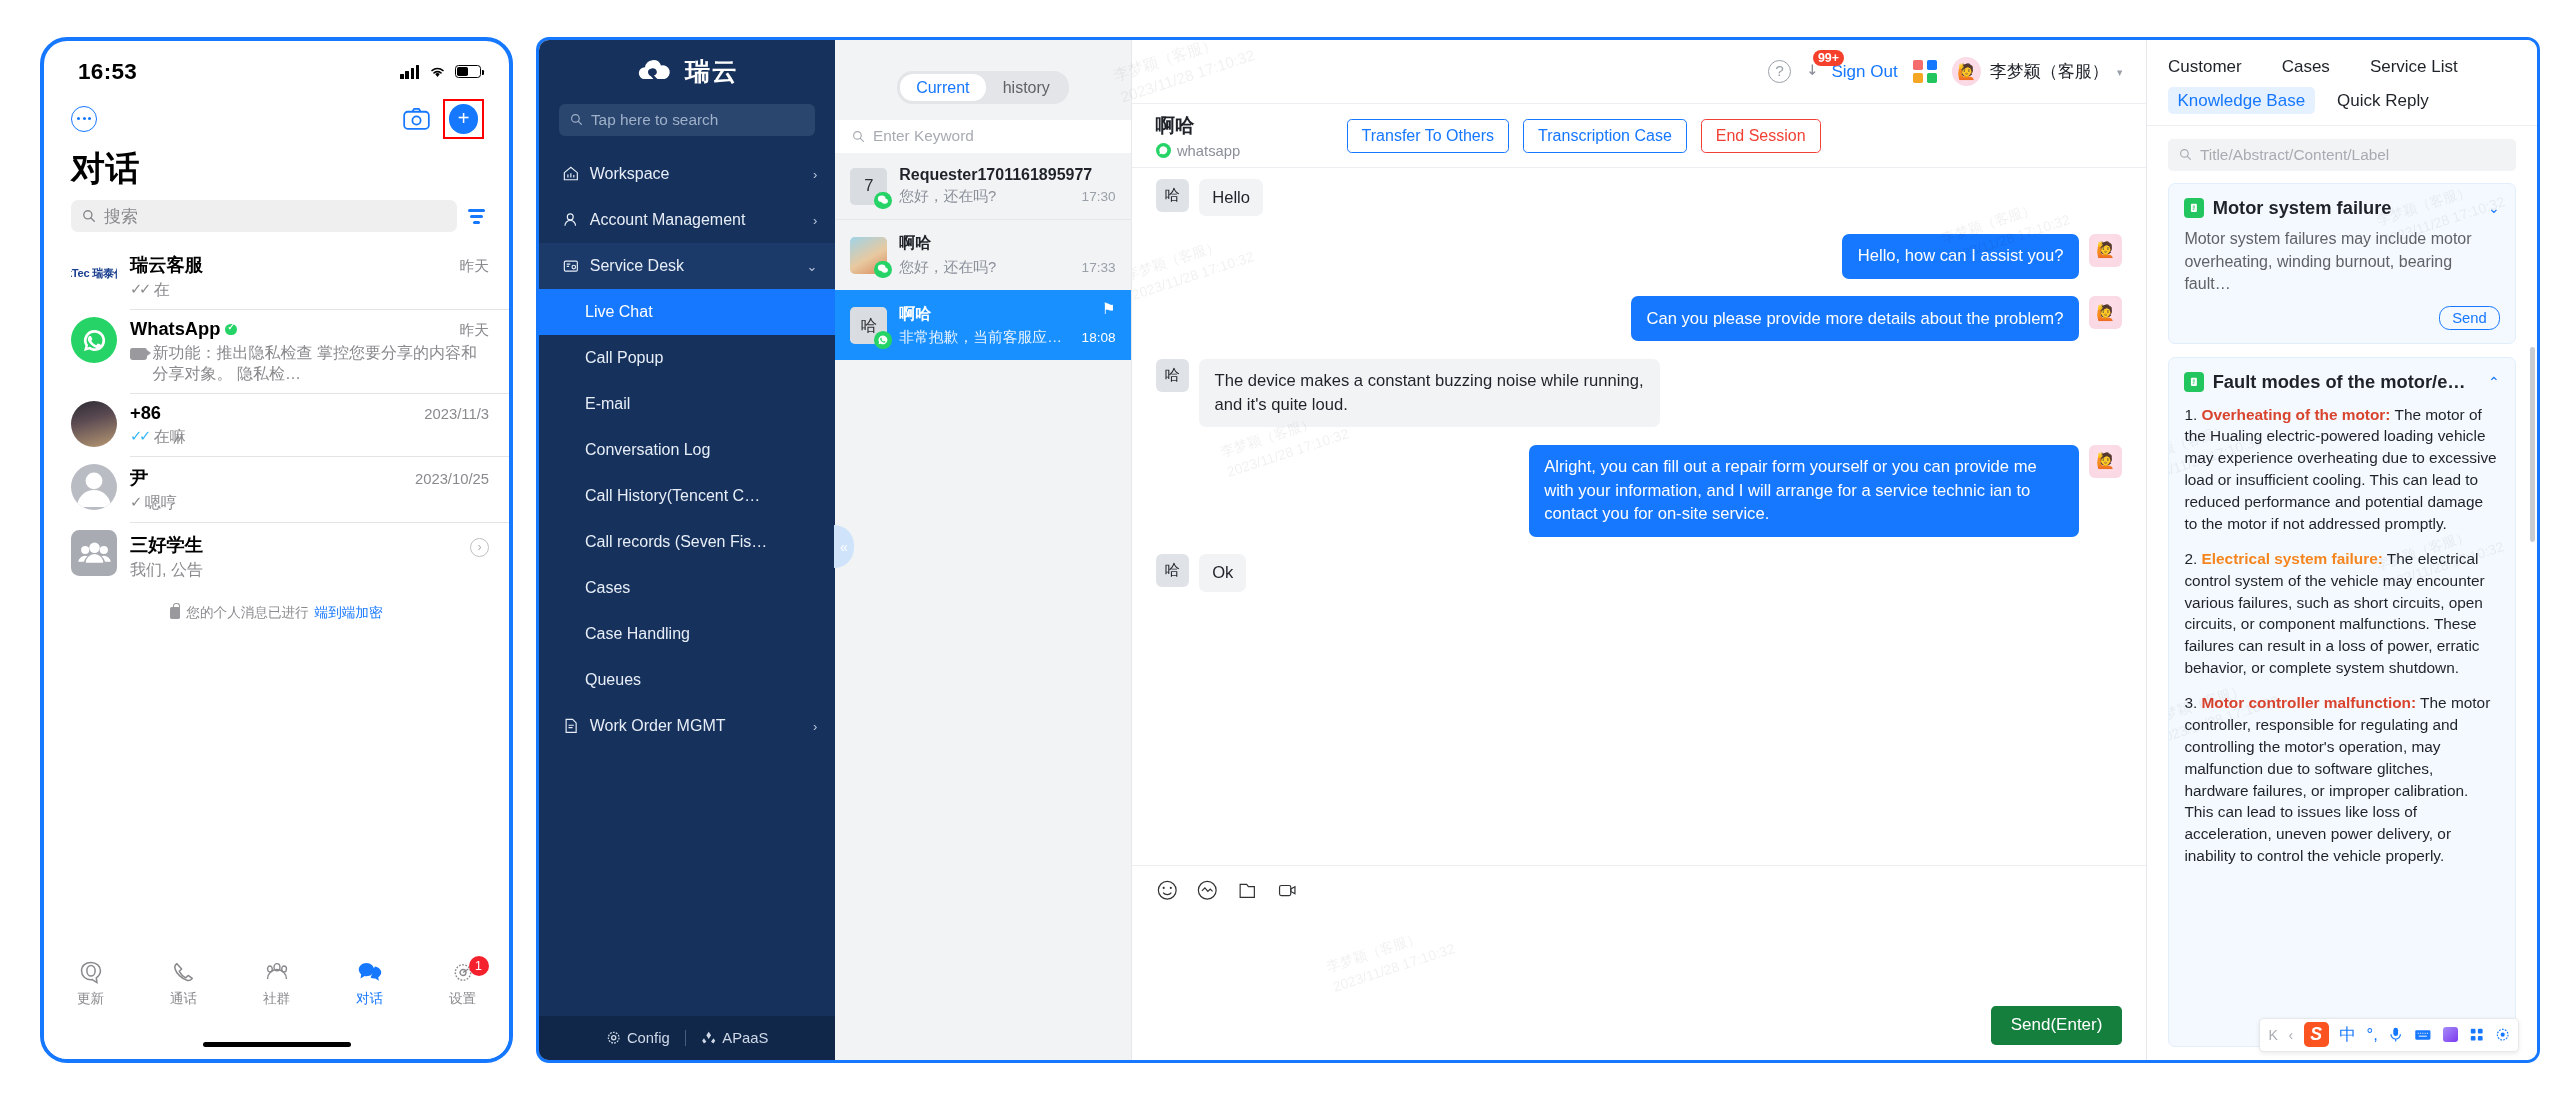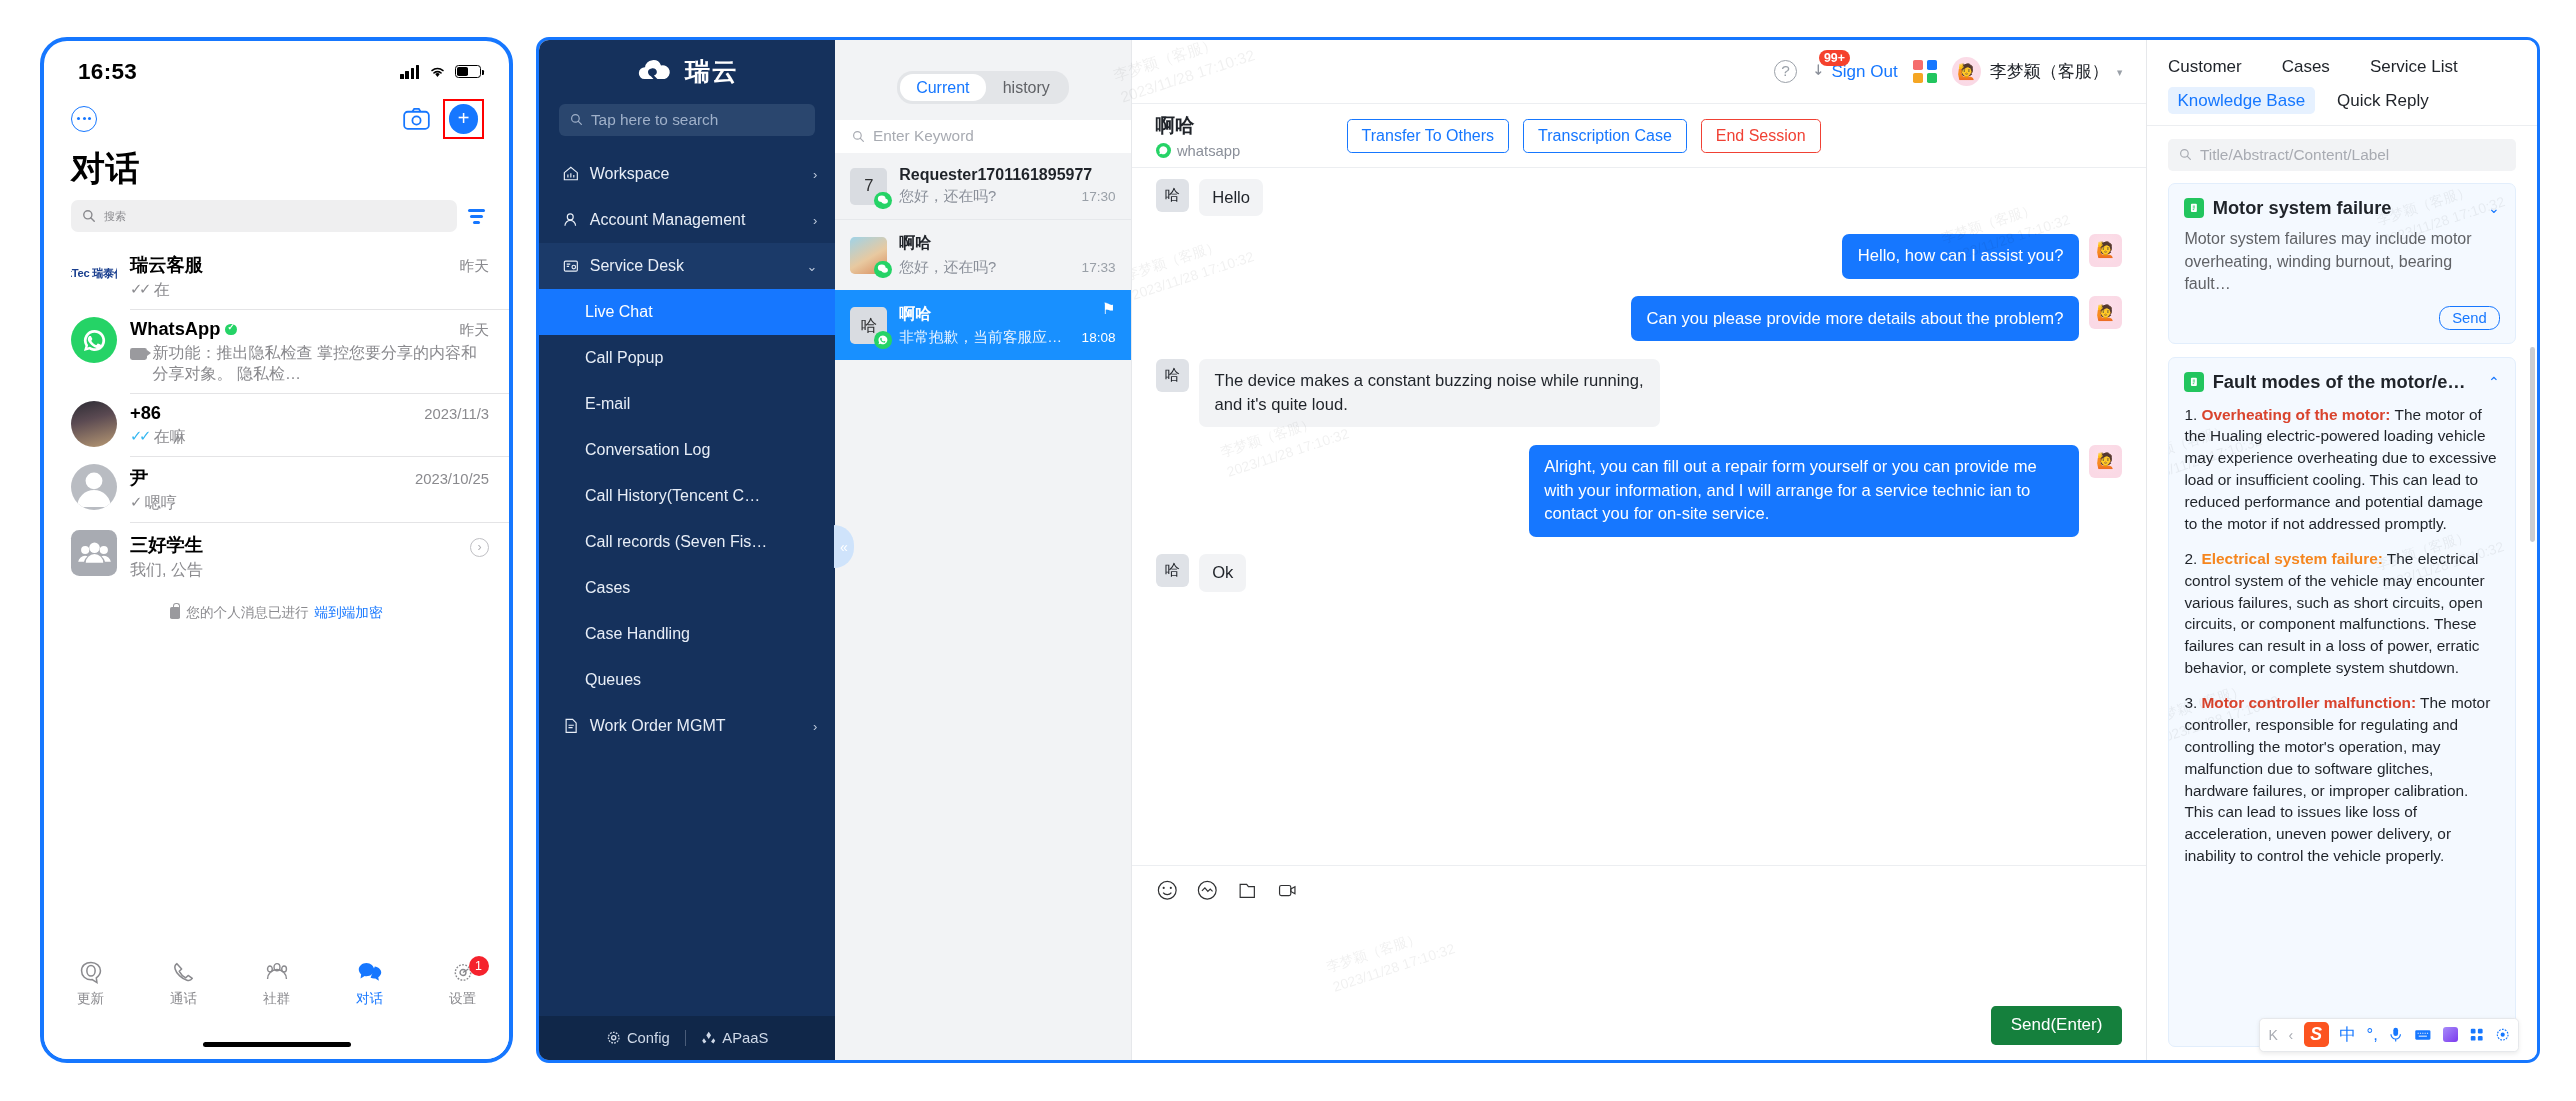--- a/index.html
+++ b/index.html
@@ -40,21 +40,21 @@
   .meta-ball span { width:3px; height:3px; background:#1677ff; border-radius:50%; }
   .ph-right-actions { display:flex; align-items:center; gap: 13px; }
   .cam-ic { width: 27px; height: 23.6px; }
   .plus-wrap { width: 41px; height: 40px; border: 2.4px solid #ff0000; display:flex; align-items:center; justify-content:center; }
   .plus-btn { width: 29.6px; height: 29.6px; border-radius: 50%; background:#1677ff; color:#fff; font-size:20px; line-height:28px; text-align:center; font-weight:300;}
 
   .ph-title { font-size: 34px; font-weight: 700; color:#000; padding: 7px 0 8.3px 27px; letter-spacing: 0.6px;}
   .ph-searchrow { display:flex; align-items:center; gap:10.6px; padding: 0 23.6px 0 27px; }
   .ph-search { flex:1; height: 32px; background:#efeff0; border-radius: 7px; display:flex; align-items:center; gap:8.3px; padding: 0 10.6px; }
   .ph-search .mag { width:14px; height:14px; }
-  .ph-search span { font-size: 11px; color:#8a8a8e; }
+  .ph-search span { font-size: 17px; color:#8a8a8e; }
   .filt { display:flex; flex-direction:column; align-items:center; gap:3px; }
   .filt i { display:block; height:3px; background:#1677ff; border-radius:1.8px; }
   .filt i:nth-child(1){width:17.7px} .filt i:nth-child(2){width:12.4px} .filt i:nth-child(3){width:7px}
 
   .chatlist { margin-top: 10.6px; }
   .chatrow { display:flex; gap:13px; padding: 8.3px 20px 8.3px 27px; align-items:flex-start; position:relative; }
   .chatrow + .chatrow::before { content:''; position:absolute; left:86px; right:0; top:0; height:0.6px; background:#e4e4e6; }
   .av { width: 46px; height: 46px; border-radius: 50%; flex:0 0 46px; overflow:hidden; display:flex; align-items:center; justify-content:center; }
   .av-rek { background:#fff; border-radius:0; }
   .rek-logo { font-size: 11.2px; font-weight:800; color:#1a3f8f; letter-spacing:-0.3px; white-space:nowrap; }
@@ -138,21 +138,21 @@
   .conv.sel .c-msg { color:#e6f2ff; }
   .c-time { font-size: 13.6px; color:#9aa0a8; white-space:nowrap; }
   .conv.sel .c-time { color:#fff; }
   .flag-ic { position:absolute; right:15.4px; top:9.5px; font-size:15.4px; color:#fff; }
   .collapse { position:absolute; left:-1.2px; top: 485px; width: 20px; height: 43px; background:#cfe3fb; border-radius: 0 21px 21px 0; color:#fff; display:flex; align-items:center; justify-content:center; font-size:14px; }
 
   
   .center { flex:1; display:flex; flex-direction:column; min-width:0; border-left:0.6px solid #e6e8eb; border-right:0.6px solid #e6e8eb; position:relative; }
   .topbar { height: 64px; display:flex; align-items:center; justify-content:flex-end; gap: 15.4px; padding: 0 23.6px; border-bottom:0.6px solid #eceef1; }
   .help-ic { width: 23.6px; height:23.6px; border:1.5px solid #9aa0a8; border-radius:50%; color:#9aa0a8; font-size:15.4px; text-align:center; line-height:20.7px; }
-  .signout { display:flex; align-items:center; gap:1px; position:relative; }
+  .signout { display:flex; align-items:center; gap:7px; position:relative; }
   .so-badge { position:absolute; left: 5.9px; top:-11.8px; background:#f5412c; color:#fff; font-size:12.4px; border-radius:10.6px; padding: 1.2px 5.3px; font-weight:600; z-index:2;}
   .so-bell { width:17.7px; height:20px; }
   .so-text { font-size:17px; color:#1677ff; }
   .grid4 { display:grid; grid-template-columns: 10px 10px; grid-template-rows: 10px 10px; gap:3.5px; }
   .grid4 i { display:block; border-radius:1.8px; }
   .user-chip { display:flex; align-items:center; gap:8.3px; }
   .u-av { width: 29.6px; height: 29.6px; border-radius:50%; background: radial-gradient(circle at 50% 40%, #fde0ea 0%, #fad9e5 70%); display:flex; align-items:center; justify-content:center; font-size:15.4px; }
   .u-name { font-size: 17px; color:#1f2329; }
   .u-caret { color:#9aa0a8; font-size: 10.6px; }
 

